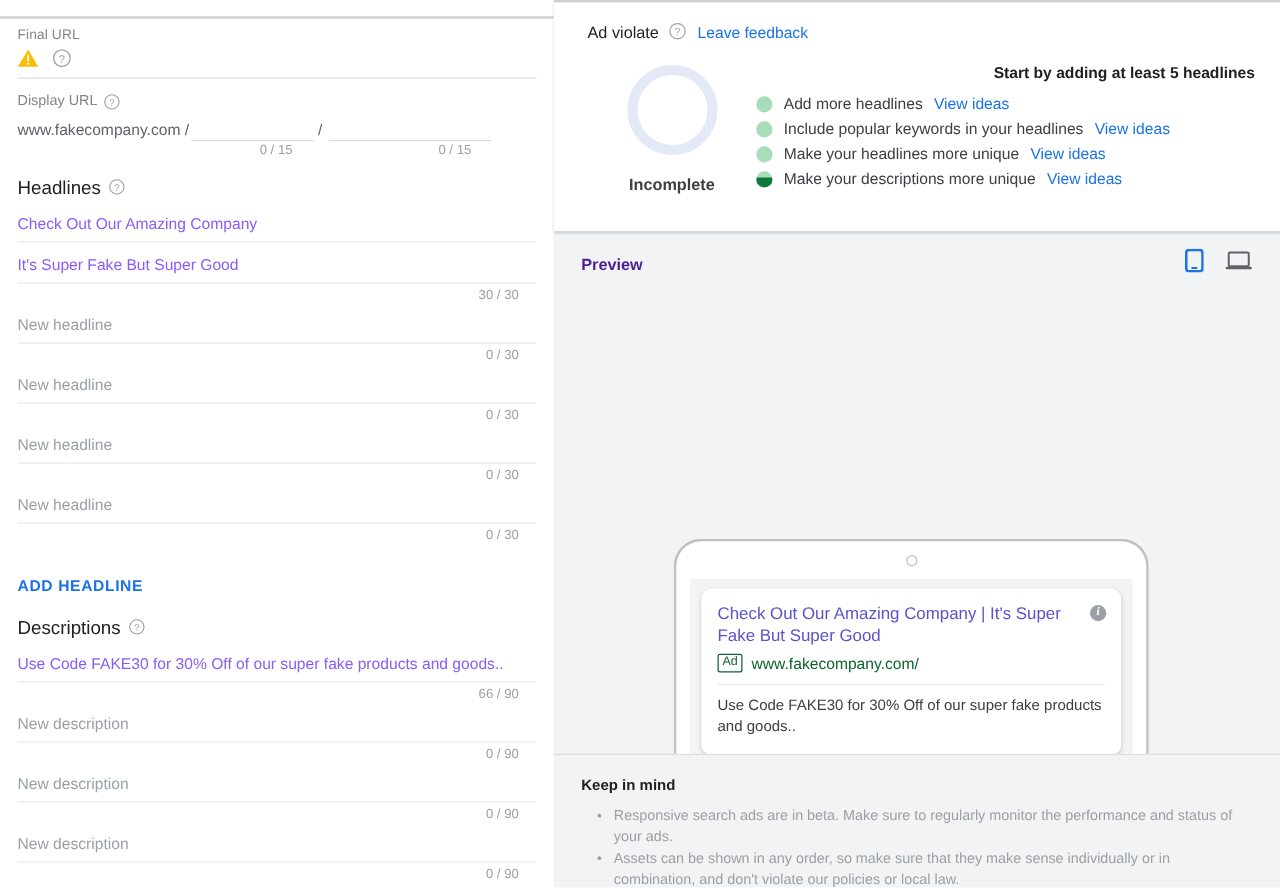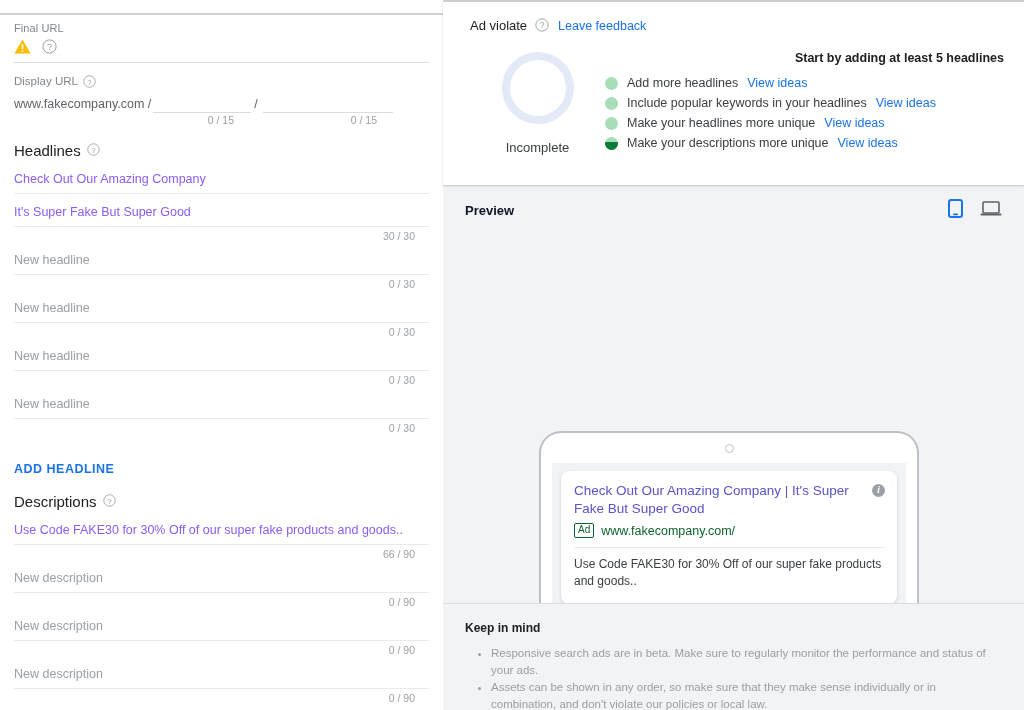--- a/index.html
+++ b/index.html
@@ -106,21 +106,21 @@
     display: flex; align-items: center; gap: 8px;
     font-size: 13px; color: #202124; font-weight: 500;
   }
   .leave-feedback { color: #1a73e8; font-size: 12.5px; cursor: pointer; }
   .strength-body { display: flex; margin-top: 16px; }
   .gauge-wrap { width: 135px; text-align: center; padding-top: 3px; }
   .gauge {
     width: 72px; height: 72px; border-radius: 50%;
     border: 8px solid #e4e9f7; margin: 0 auto;
   }
-  .gauge-label { font-size: 13px; color: #3c4043; margin-top: 16px; }
+  .gauge-label { font-size: 13px; color: #3c4043; margin-top: 16px; font-weight: bold; }
   .tips { flex: 1; padding-top: 2px; }
   .tips-title { font-size: 12.5px; font-weight: bold; color: #202124; margin-bottom: 8px; text-align: right; }
   .tip {
     display: flex; align-items: center; gap: 9px;
     font-size: 12.5px; color: #3c4043; line-height: 20px;
   }
   .dot { width: 13px; height: 13px; border-radius: 50%; flex: none; background: #a8ddb9; position: relative; overflow: hidden; }
   .dot.half::after {
     content: ""; position: absolute; left: 0; bottom: 0;
     width: 100%; height: 58%; background: #0b7a3b;
@@ -130,21 +130,21 @@
   
   .preview-section {
     position: relative; height: 419px;
     border-bottom: 1px solid #dadce0;
     overflow: hidden;
   }
   .preview-head {
     display: flex; align-items: center; justify-content: space-between;
     padding: 14px 22px 0 22px;
   }
-  .preview-title { font-size: 13px; font-weight: bold; color: #0f172a; }
+  .preview-title { font-size: 13px; font-weight: bold; color: #4c1d95; }
   .device-icons { display: flex; align-items: center; gap: 17px; }
   .dev-icon { cursor: pointer; }
 
   .phone {
     position: absolute; left: 96px; top: 246px;
     width: 380px; height: 200px;
     background: #ffffff;
     border: 2px solid #bdc1c6;
     border-radius: 22px 22px 0 0;
     border-bottom: none;

